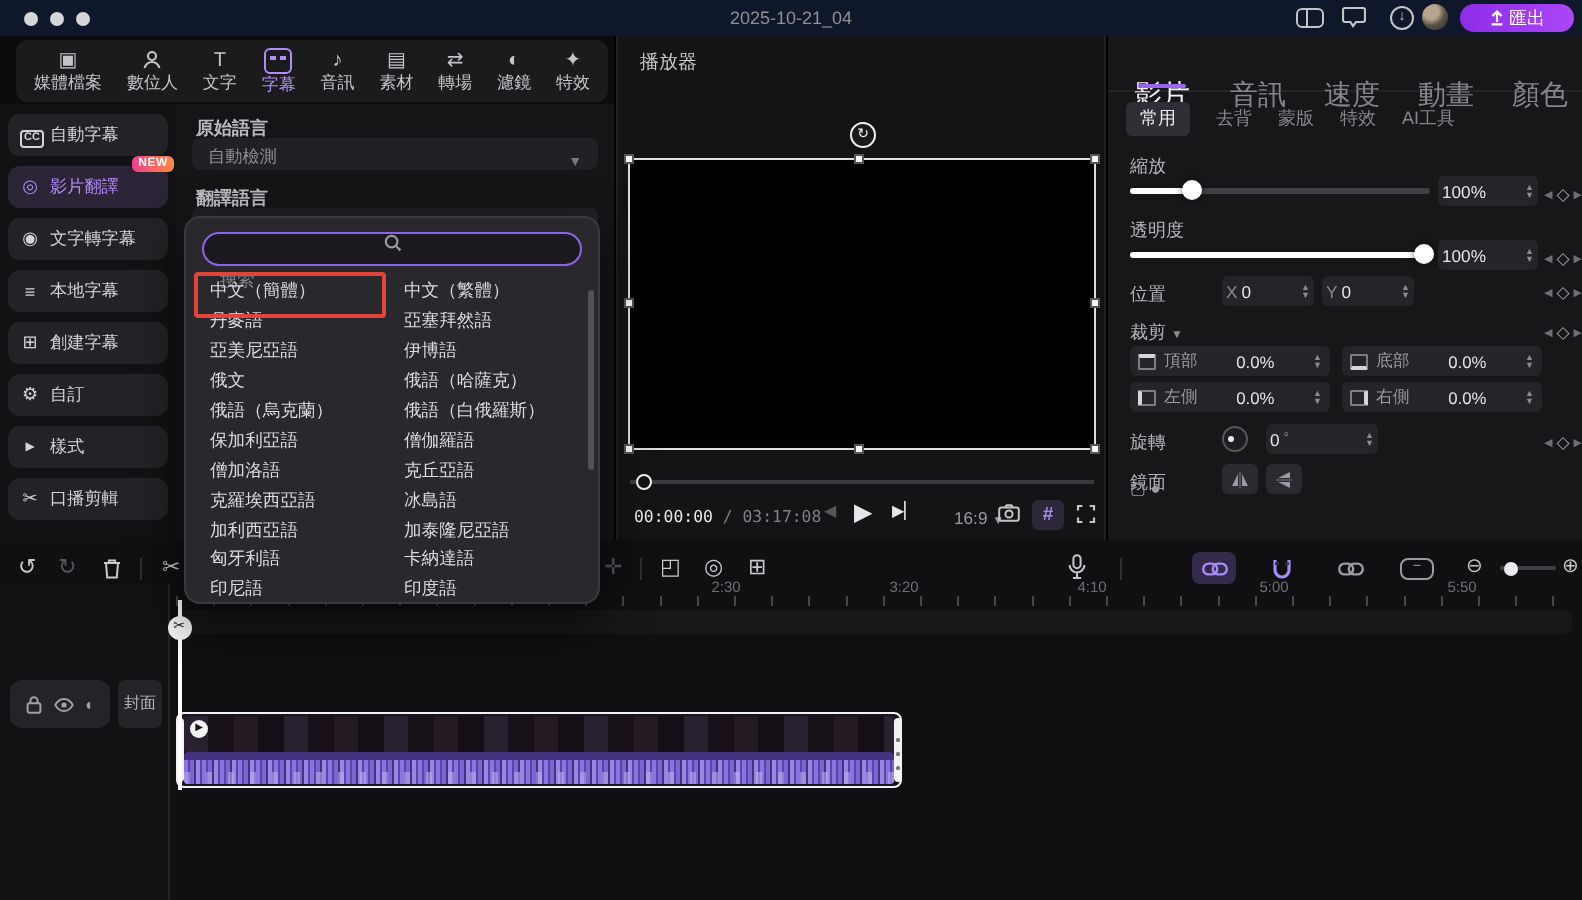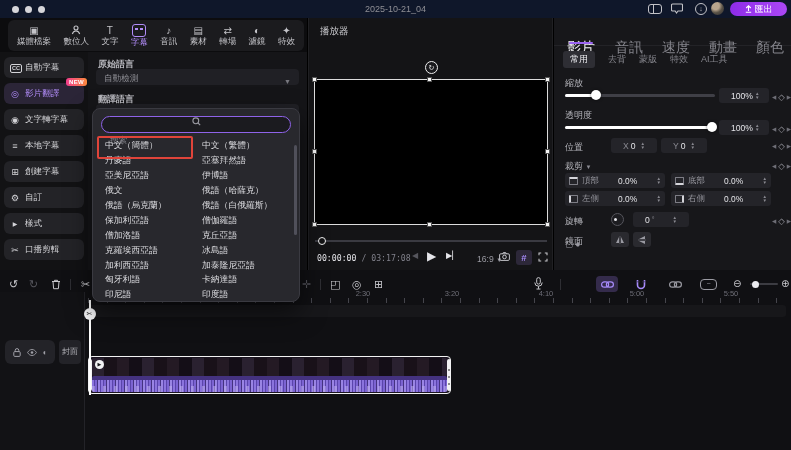--- a/index.html
+++ b/index.html
@@ -83,21 +83,21 @@
   .itab{position:absolute;top:21px;font-size:14px;color:#85858c;text-align:right;}
   .itab.active{color:#f2f2f5;}
   .itab-underline{position:absolute;left:16px;top:24px;width:24px;height:2px;background:#9a63f2;border-radius:1px;}
   .isubtabs{position:absolute;left:10px;top:33px;display:flex;align-items:center;gap:13px;font-size:9px;color:#85858c;}
   .isub-active{background:#2e2e34;color:#ececf0;border-radius:3px;padding:2px 7px;}
   .ilbl{position:absolute;font-size:9px;color:#b5b5bb;}
   .slider{position:absolute;height:3px;background:#3f3f46;border-radius:2px;width:150px;left:12px;}
   .sfill{position:absolute;left:0;top:0;bottom:0;background:#fff;border-radius:2px;}
   .sthumb{position:absolute;top:-4px;width:10px;height:10px;border-radius:50%;background:#fff;box-shadow:0 0 3px rgba(0,0,0,.6);}
   .valbox{position:absolute;width:50px;height:15px;background:#242429;border-radius:3px;display:flex;align-items:center;
-          padding:0 12px;box-sizing:border-box;font-size:8.6px;color:#e4e4e8;gap:2px;}
+          padding:0 2px;box-sizing:border-box;font-size:8.6px;color:#e4e4e8;gap:2px;}
   .stepper{margin-left:auto;display:flex;flex-direction:column;line-height:4px;font-size:4.5px;color:#8a8a92;}
   .kf{position:absolute;display:flex;align-items:center;gap:2px;color:#6e6e76;font-size:5.5px;}
   .kf .dia{font-size:8.5px;color:#9a9aa2;}
   .dimlab{color:#8a8a92;}
   .cropbox{position:absolute;width:100px;height:15px;background:#242429;border-radius:3px;display:flex;align-items:center;
            gap:4px;padding:0 4px;box-sizing:border-box;font-size:8.4px;color:#9a9aa2;}
   .cropbox .cval{margin-left:auto;color:#e4e4e8;}
   .edge{width:9px;height:8px;border:1px solid #7d7d85;border-radius:1px;flex:none;box-sizing:border-box;}
   .edge.t{border-top:2.5px solid #d5d5da;} .edge.b{border-bottom:2.5px solid #d5d5da;}
   .edge.l{border-left:2.5px solid #d5d5da;} .edge.r{border-right:2.5px solid #d5d5da;}

